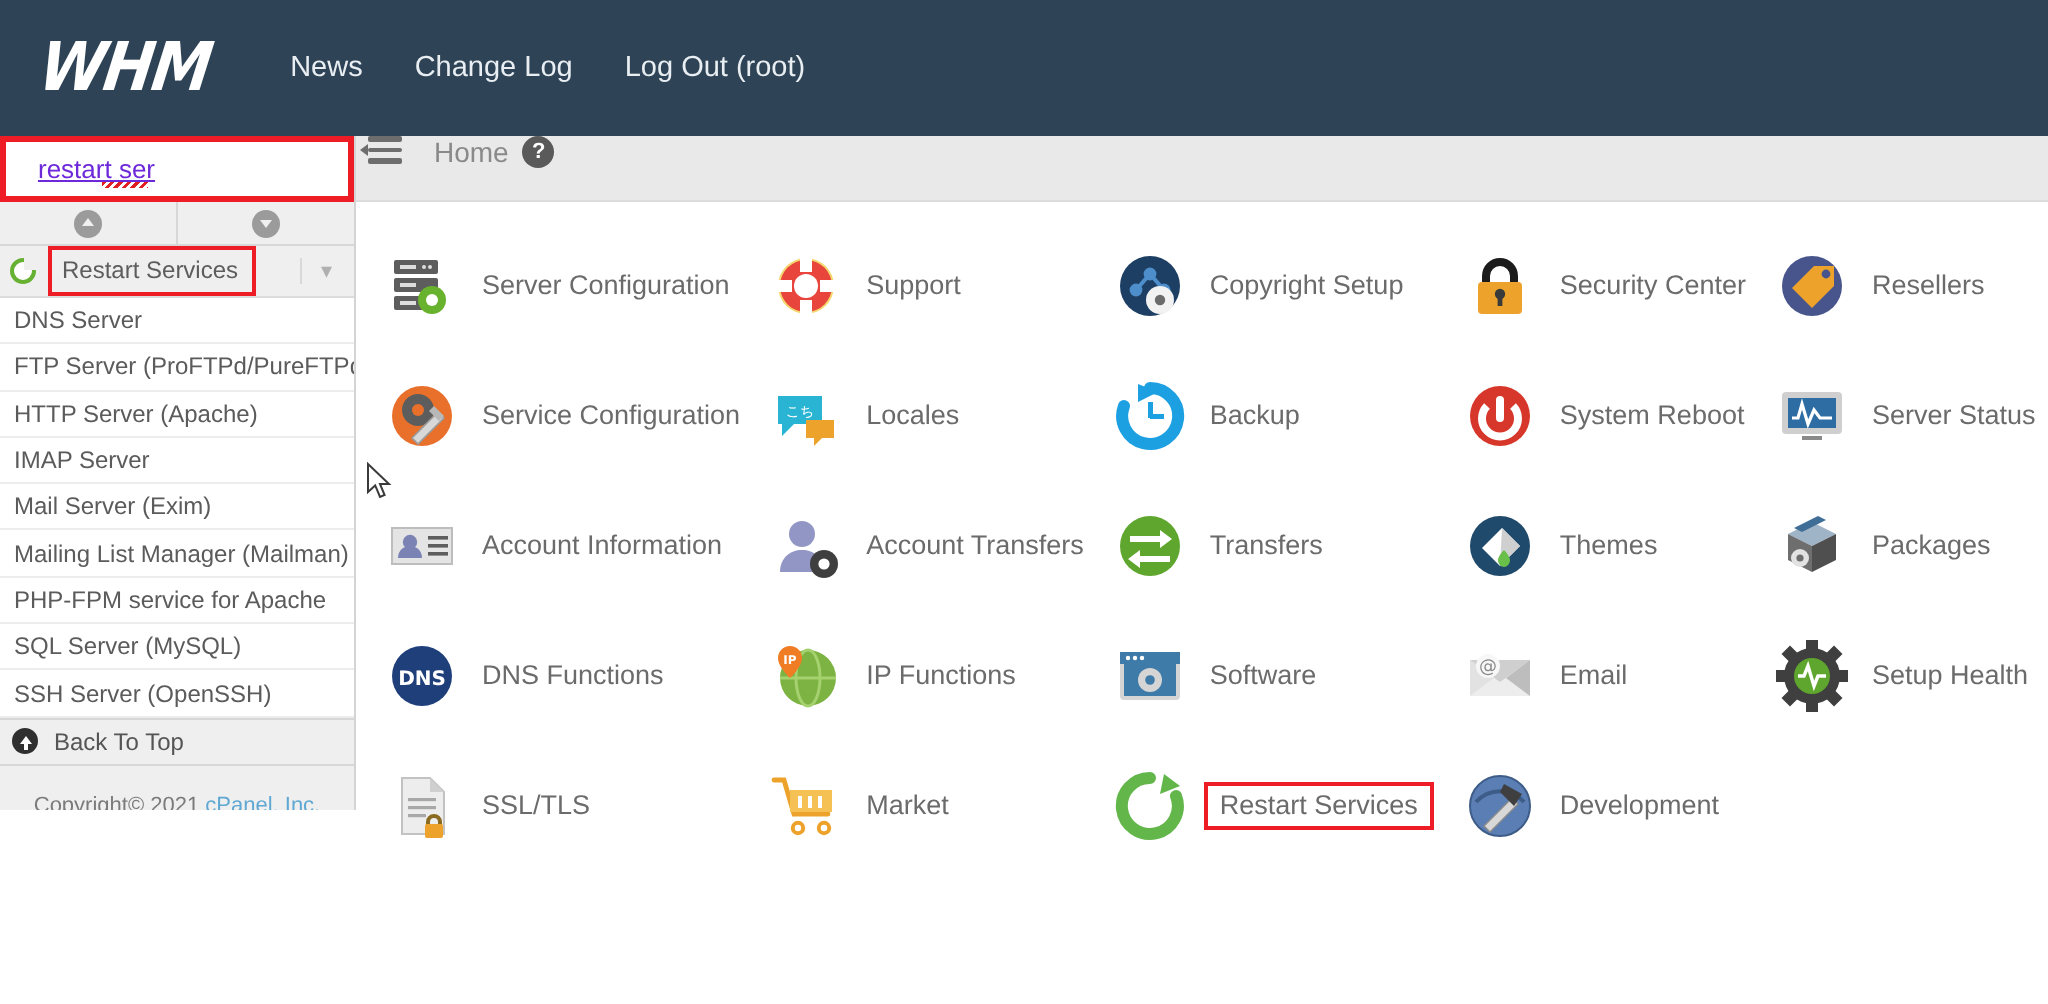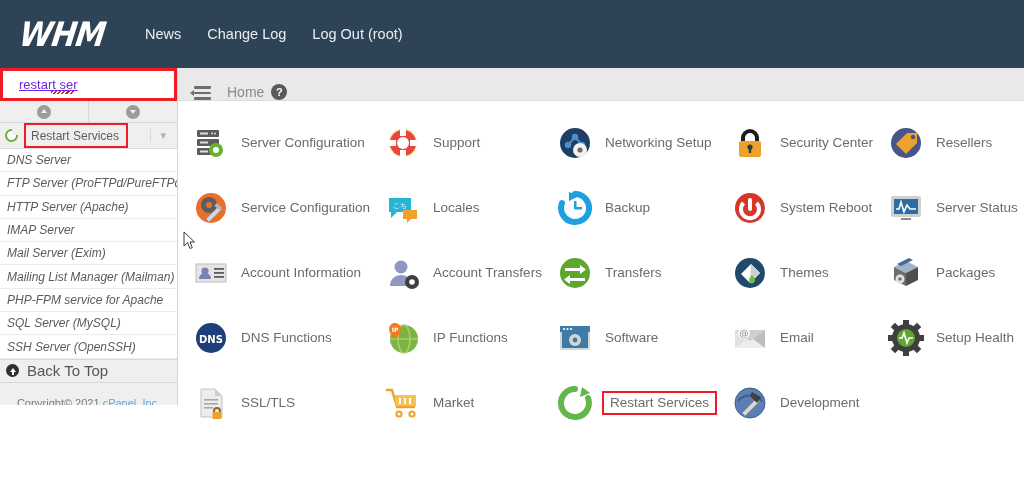--- a/index.html
+++ b/index.html
@@ -138,21 +138,20 @@
   .sublist { background: #ffffff; }
   .sub-item {
     height: 23.3px;
     display: flex; align-items: center;
     padding-left: 7px;
     font-size: 12px;
     color: #5b5b5b;
     border-bottom: 1px solid #ececec;
     white-space: nowrap;
     cursor: pointer;
-    font-style: italic;
   }
 
   .back-top {
     height: 24px;
     background: #efefef;
     display: flex; align-items: center;
     padding-left: 6px;
     border-top: 1px solid #d7d7d7;
     border-bottom: 1px solid #d7d7d7;
     cursor: pointer;
@@ -166,39 +165,39 @@
     left: 3.5px; top: 3.5px;
     border-left: 3px solid transparent;
     border-right: 3px solid transparent;
     border-bottom: 4px solid #ffffff;
   }
   .bt-icon::before {
     content: ""; position: absolute;
     left: 5.5px; top: 6.5px;
     width: 2px; height: 4px; background: #ffffff;
   }
-  .bt-label { margin-left: 8px; font-size: 15px; color: #555; }
+  .bt-label { margin-left: 8px; font-size: 12px; color: #555; }
 
   .copy {
     text-align: center;
     font-size: 11px;
     color: #7b7b7b;
     padding-top: 12px;
     line-height: 17px;
   }
   .copy a { color: #5fa8d3; text-decoration: none; }
 
   
   .topbar {
     position: absolute; left: 178px; top: 68px;
     width: 846px; height: 33px;
     background: #e9e9e9;
     border-bottom: 1px solid #dcdcdc;
-    display: flex; align-items: flex-end;
-    padding-left: 12px;
+    display: flex; align-items: flex-start;
+    padding-left: 2px;
   }
   .hamburger { width: 21px; height: 14px; position: relative; cursor: pointer; }
   .hamburger i {
     position: absolute; left: 4px; height: 2.6px;
     background: #6d6d6d; width: 17px; border-radius: 1px;
   }
   .hamburger i:nth-child(1) { top: 0; }
   .hamburger i:nth-child(2) { top: 5.5px; }
   .hamburger i:nth-child(3) { top: 11px; }
   .hamburger::after {
@@ -367,21 +366,21 @@
             <circle cx="18" cy="18" r="15" fill="#1c3f63"></circle>
             <circle cx="18" cy="12" r="3.2" fill="#4e8ecb"></circle>
             <circle cx="11" cy="20" r="3.2" fill="#4e8ecb"></circle>
             <circle cx="25" cy="20" r="3.2" fill="#4e8ecb"></circle>
             <line x1="18" y1="12" x2="11" y2="20" stroke="#4e8ecb" stroke-width="2"></line>
             <line x1="18" y1="12" x2="25" y2="20" stroke="#4e8ecb" stroke-width="2"></line>
             <circle cx="23" cy="25" r="7" fill="#f2f2f2"></circle>
             <circle cx="23" cy="25" r="2.6" fill="#6b6b6b"></circle>
           </svg>
         </span>
-      <span class="tile-label">Networking Setup</span>
+      <span class="tile-label">Copyright Setup</span>
     </div>
 
     <div class="tile">
       <span class="tile-ico">
           <svg width="36" height="36" viewBox="0 0 36 36">
             <path d="M11 17v-4a7 7 0 0 1 14 0v4" fill="none" stroke="#1c1c1c" stroke-width="4"></path>
             <rect x="7" y="16" width="22" height="16" rx="2" fill="#eda32b"></rect>
             <circle cx="18" cy="22" r="2.6" fill="#3a3a3a"></circle>
             <rect x="16.8" y="22" width="2.4" height="6" fill="#3a3a3a"></rect>
           </svg>

